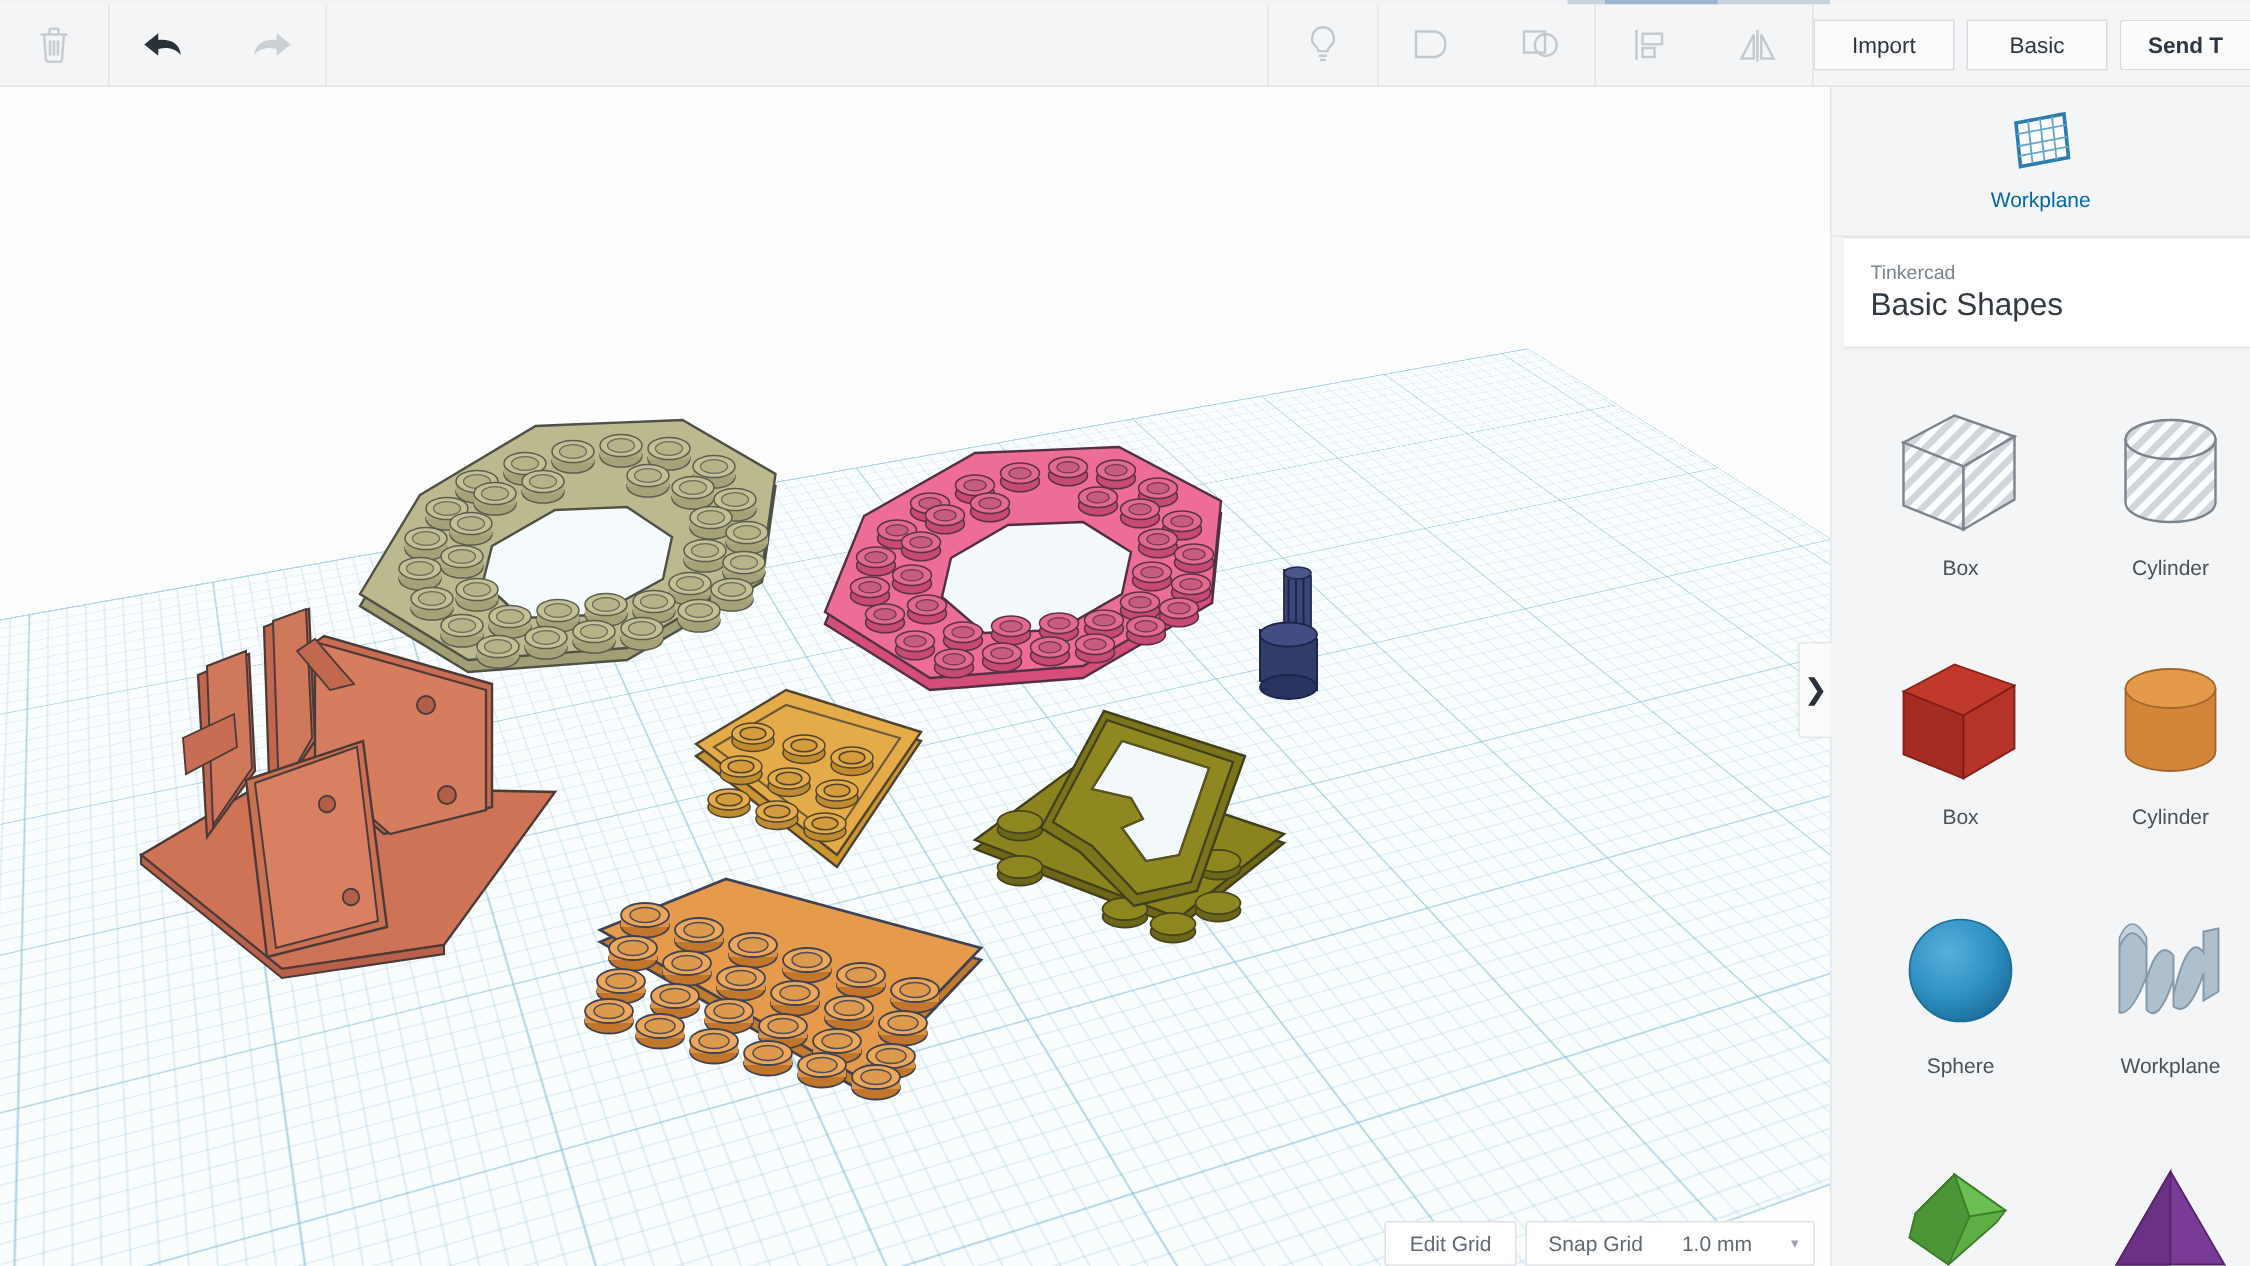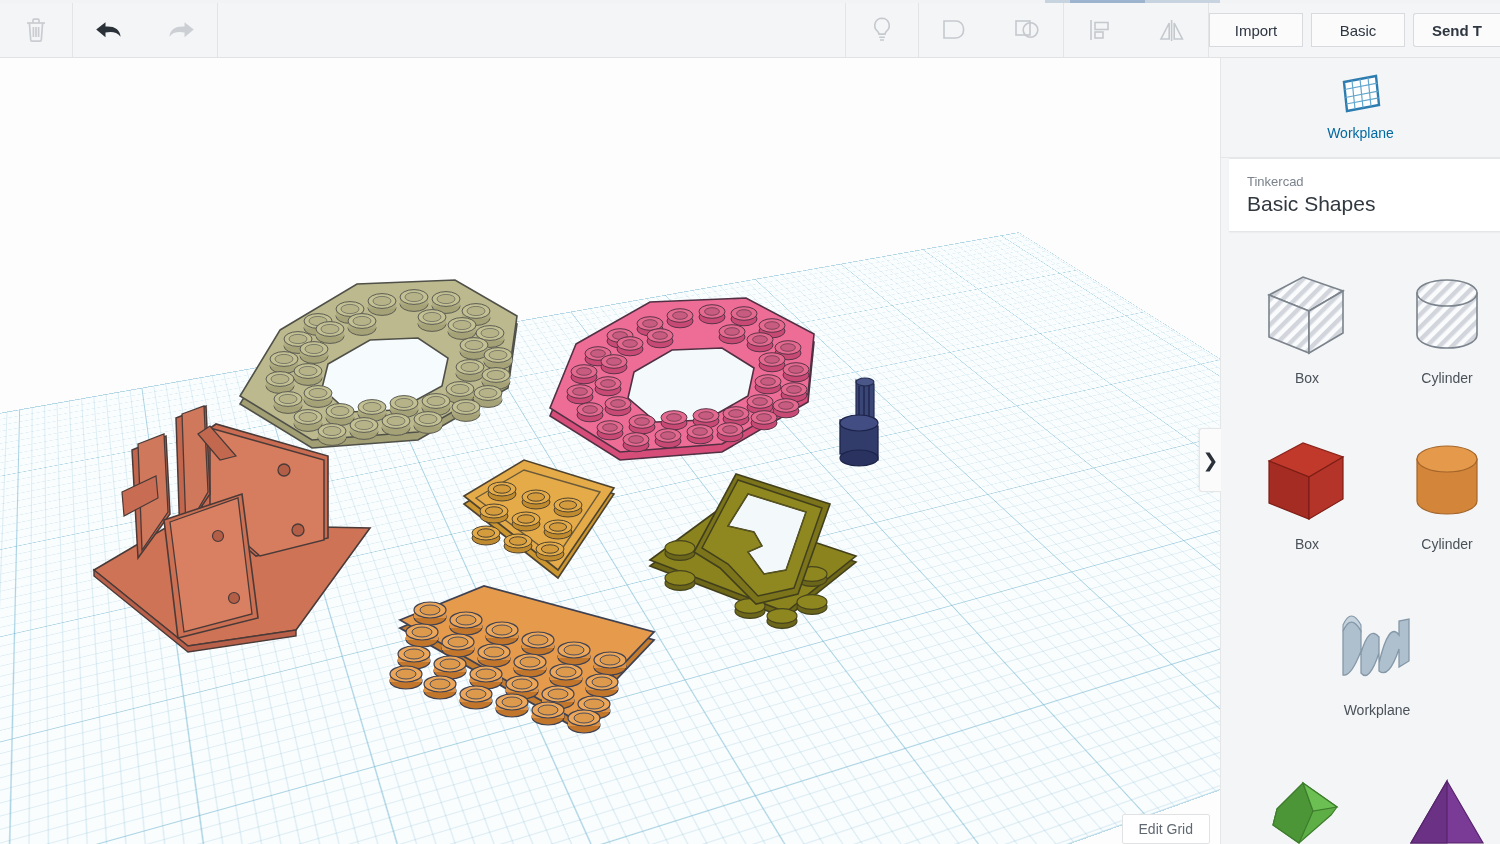--- a/index.html
+++ b/index.html
@@ -510,20 +510,25 @@
         <path d="M33 12 L33 46 M38 12 L38 48 M43 12 L43 50" stroke="#1d244a" stroke-width="1.3"></path>
 
         <path d="M14 46 L52 52 L52 86 L14 80 Z" fill="#323c6b" stroke="#1d244a" stroke-width="1.3"></path>
         <ellipse cx="33" cy="49" rx="19" ry="8" fill="#424d83" stroke="#1d244a" stroke-width="1.2"></ellipse>
         <ellipse cx="33" cy="84" rx="19" ry="8" fill="#2a3360" stroke="#1d244a" stroke-width="1.2"></ellipse>
       </svg>
     </div>
 
     <div class="grid-controls">
       <div class="edit-grid-btn">Edit Grid</div>
+      <div class="snap-row">
+        <span>Snap Grid</span>
+        <span>1.0 mm</span>
+        <span class="snap-caret">▾</span>
+      </div>
     </div>
   </div>
 
   <div class="rpanel">
 
     <div class="panel-collapse">
       <span>❯</span>
     </div>
 
     <div class="rpanel-top">
@@ -603,20 +608,35 @@
             </svg>
           </div>
           <div class="shape-label">Cylinder</div>
         </div>
       </div>
 
       <div class="shape-row">
         <div class="shape-cell">
           <div class="shape-art">
             <svg width="96" height="92" viewBox="0 0 96 92">
+              <defs>
+                <radialGradient id="sphg" cx="38%" cy="32%" r="72%">
+                  <stop offset="0%" stop-color="#58b0dc"></stop>
+                  <stop offset="62%" stop-color="#2e90c2"></stop>
+                  <stop offset="100%" stop-color="#1d6f9c"></stop>
+                </radialGradient>
+              </defs>
+              <circle cx="48" cy="46" r="34" fill="url(#sphg)" stroke="#1c6b96" stroke-width="1.1"></circle>
+            </svg>
+          </div>
+          <div class="shape-label">Sphere</div>
+        </div>
+        <div class="shape-cell">
+          <div class="shape-art">
+            <svg width="96" height="92" viewBox="0 0 96 92">
               <path d="M14 74 L14 30 Q22 12 32 30 L32 52 Q40 24 50 36 L50 62 Q60 20 70 34 L70 20 L80 18 L80 60 L70 66 L70 48 Q60 78 50 70 L50 52 Q40 82 32 72 L32 50 Q22 76 14 74 Z" fill="#aebfcd" stroke="#8598a8" stroke-width="1.3"></path>
               <path d="M14 30 Q22 12 32 30 L32 24 Q22 6 14 24 Z" fill="#c5d3de" stroke="#8598a8" stroke-width="1.1"></path>
             </svg>
           </div>
           <div class="shape-label">Workplane</div>
         </div>
       </div>
 
       <div class="shape-row">
         <div class="shape-cell">

